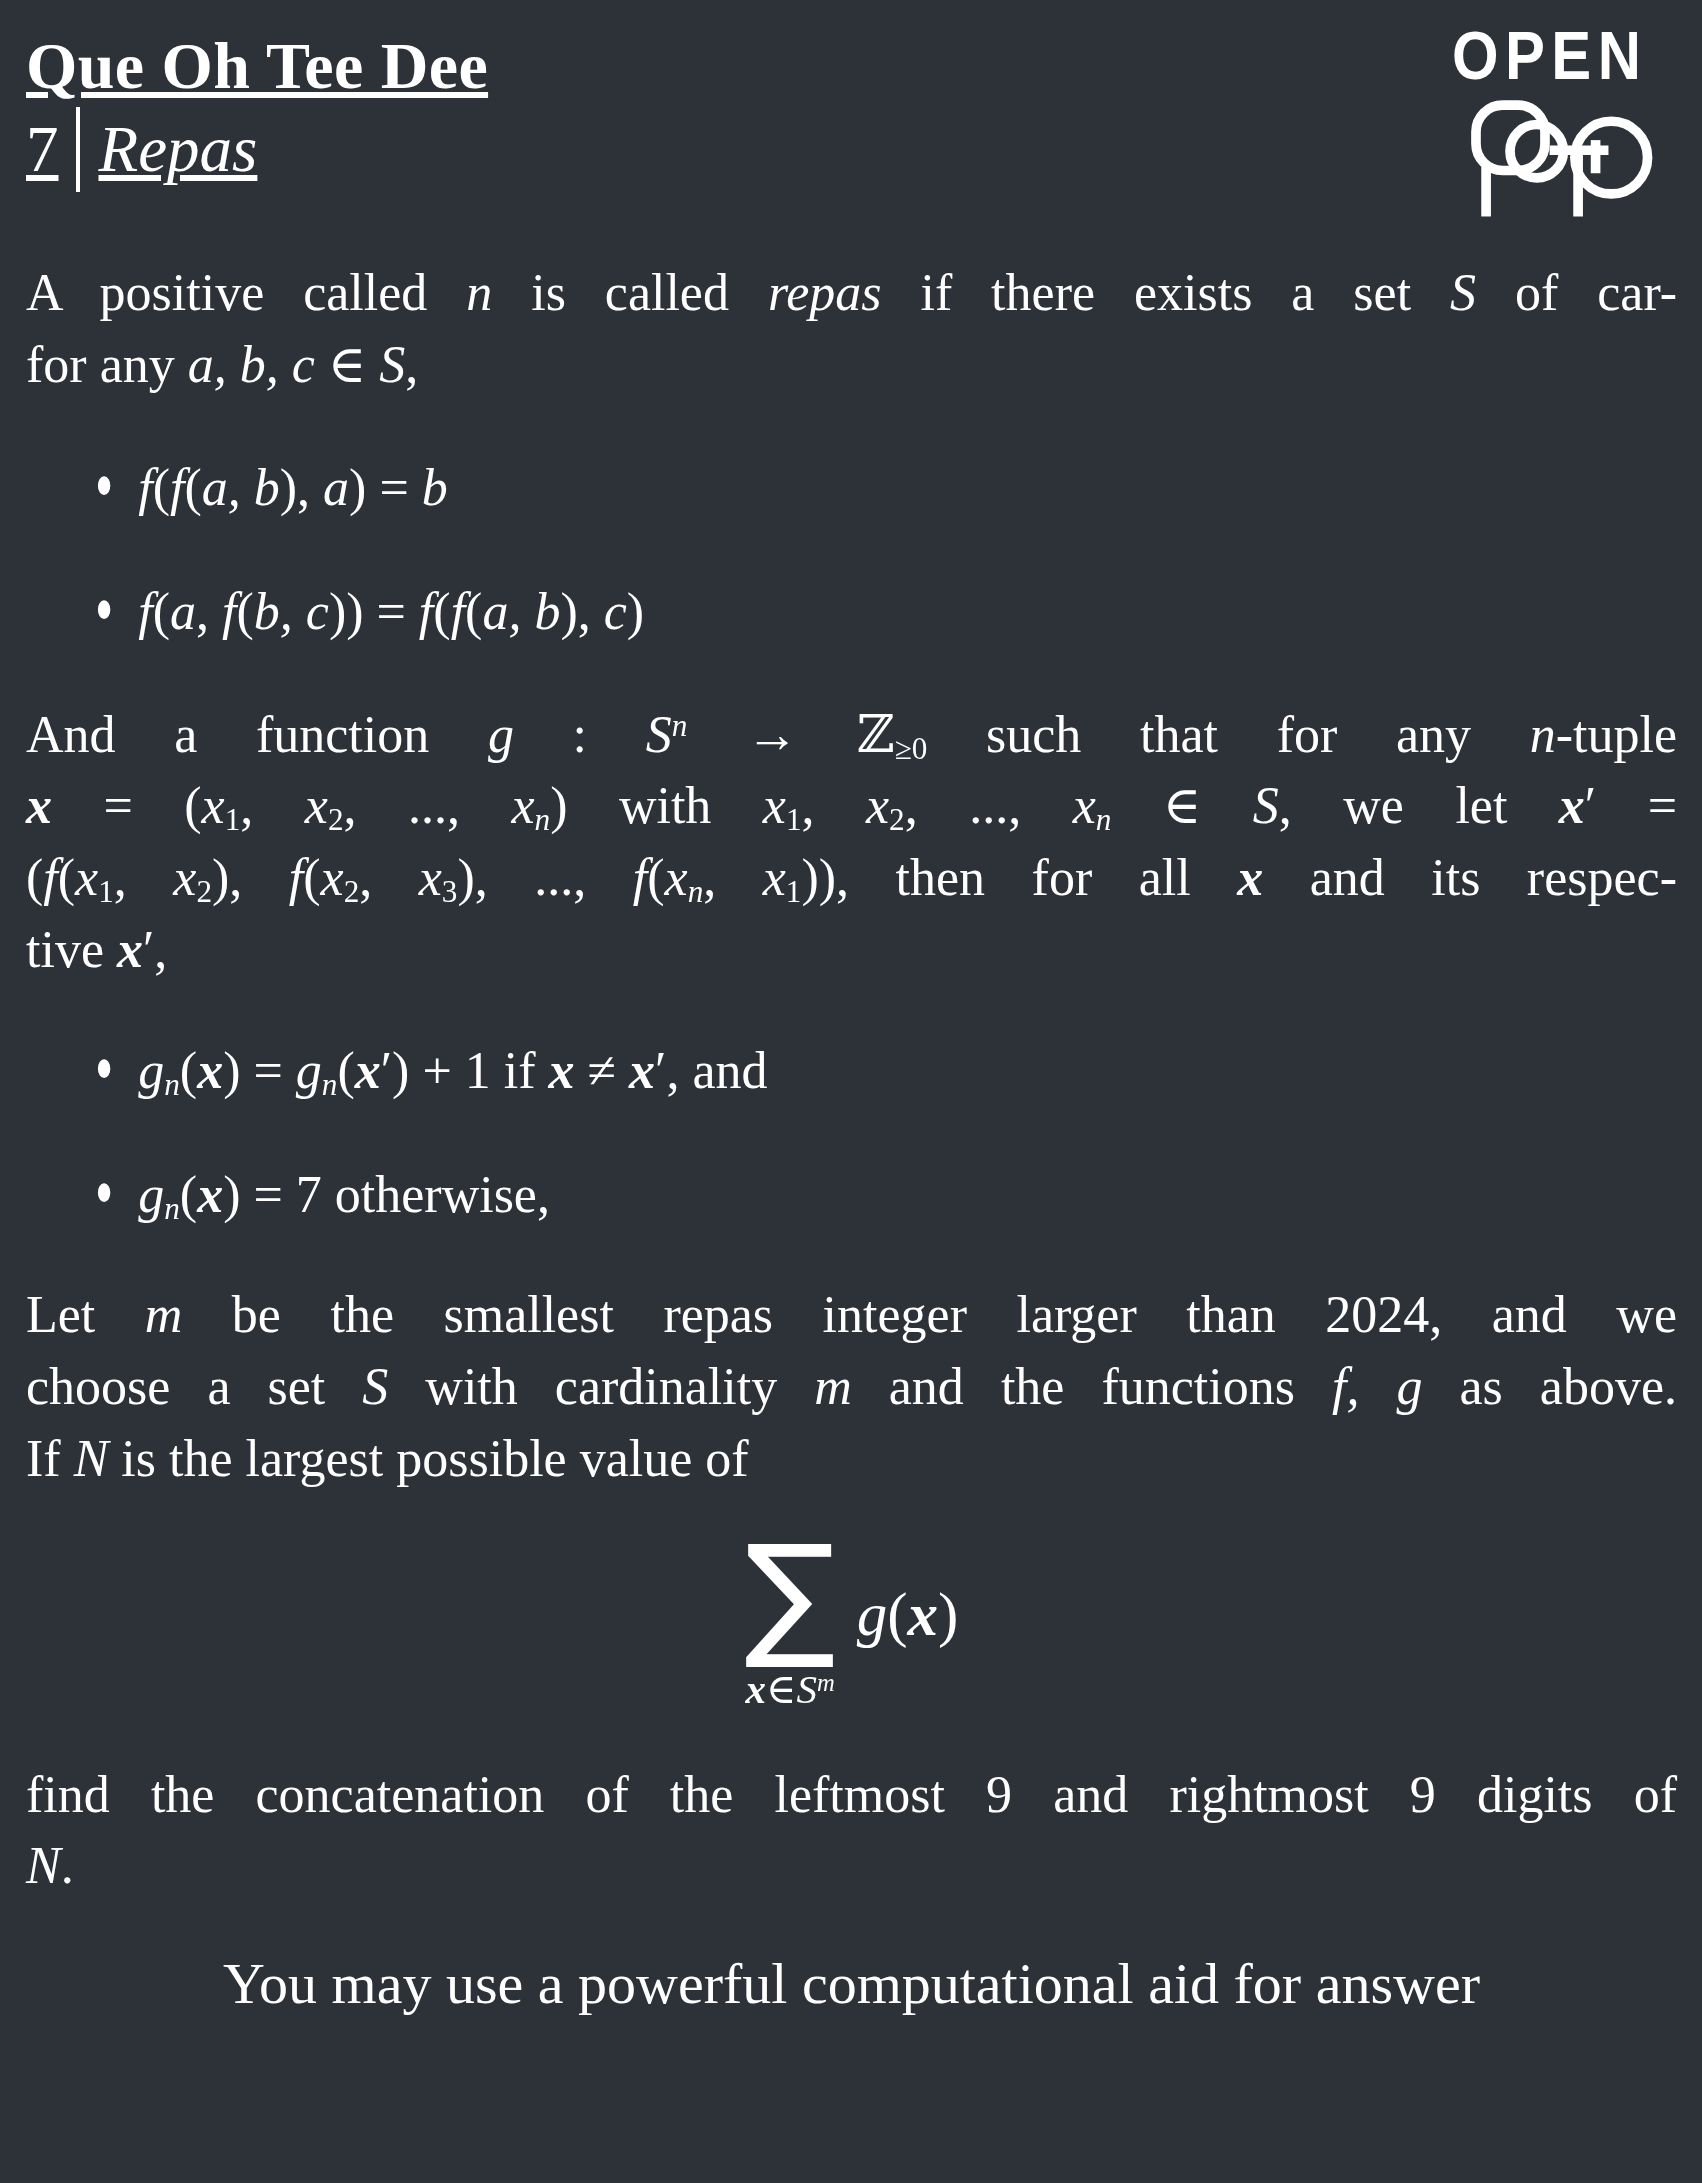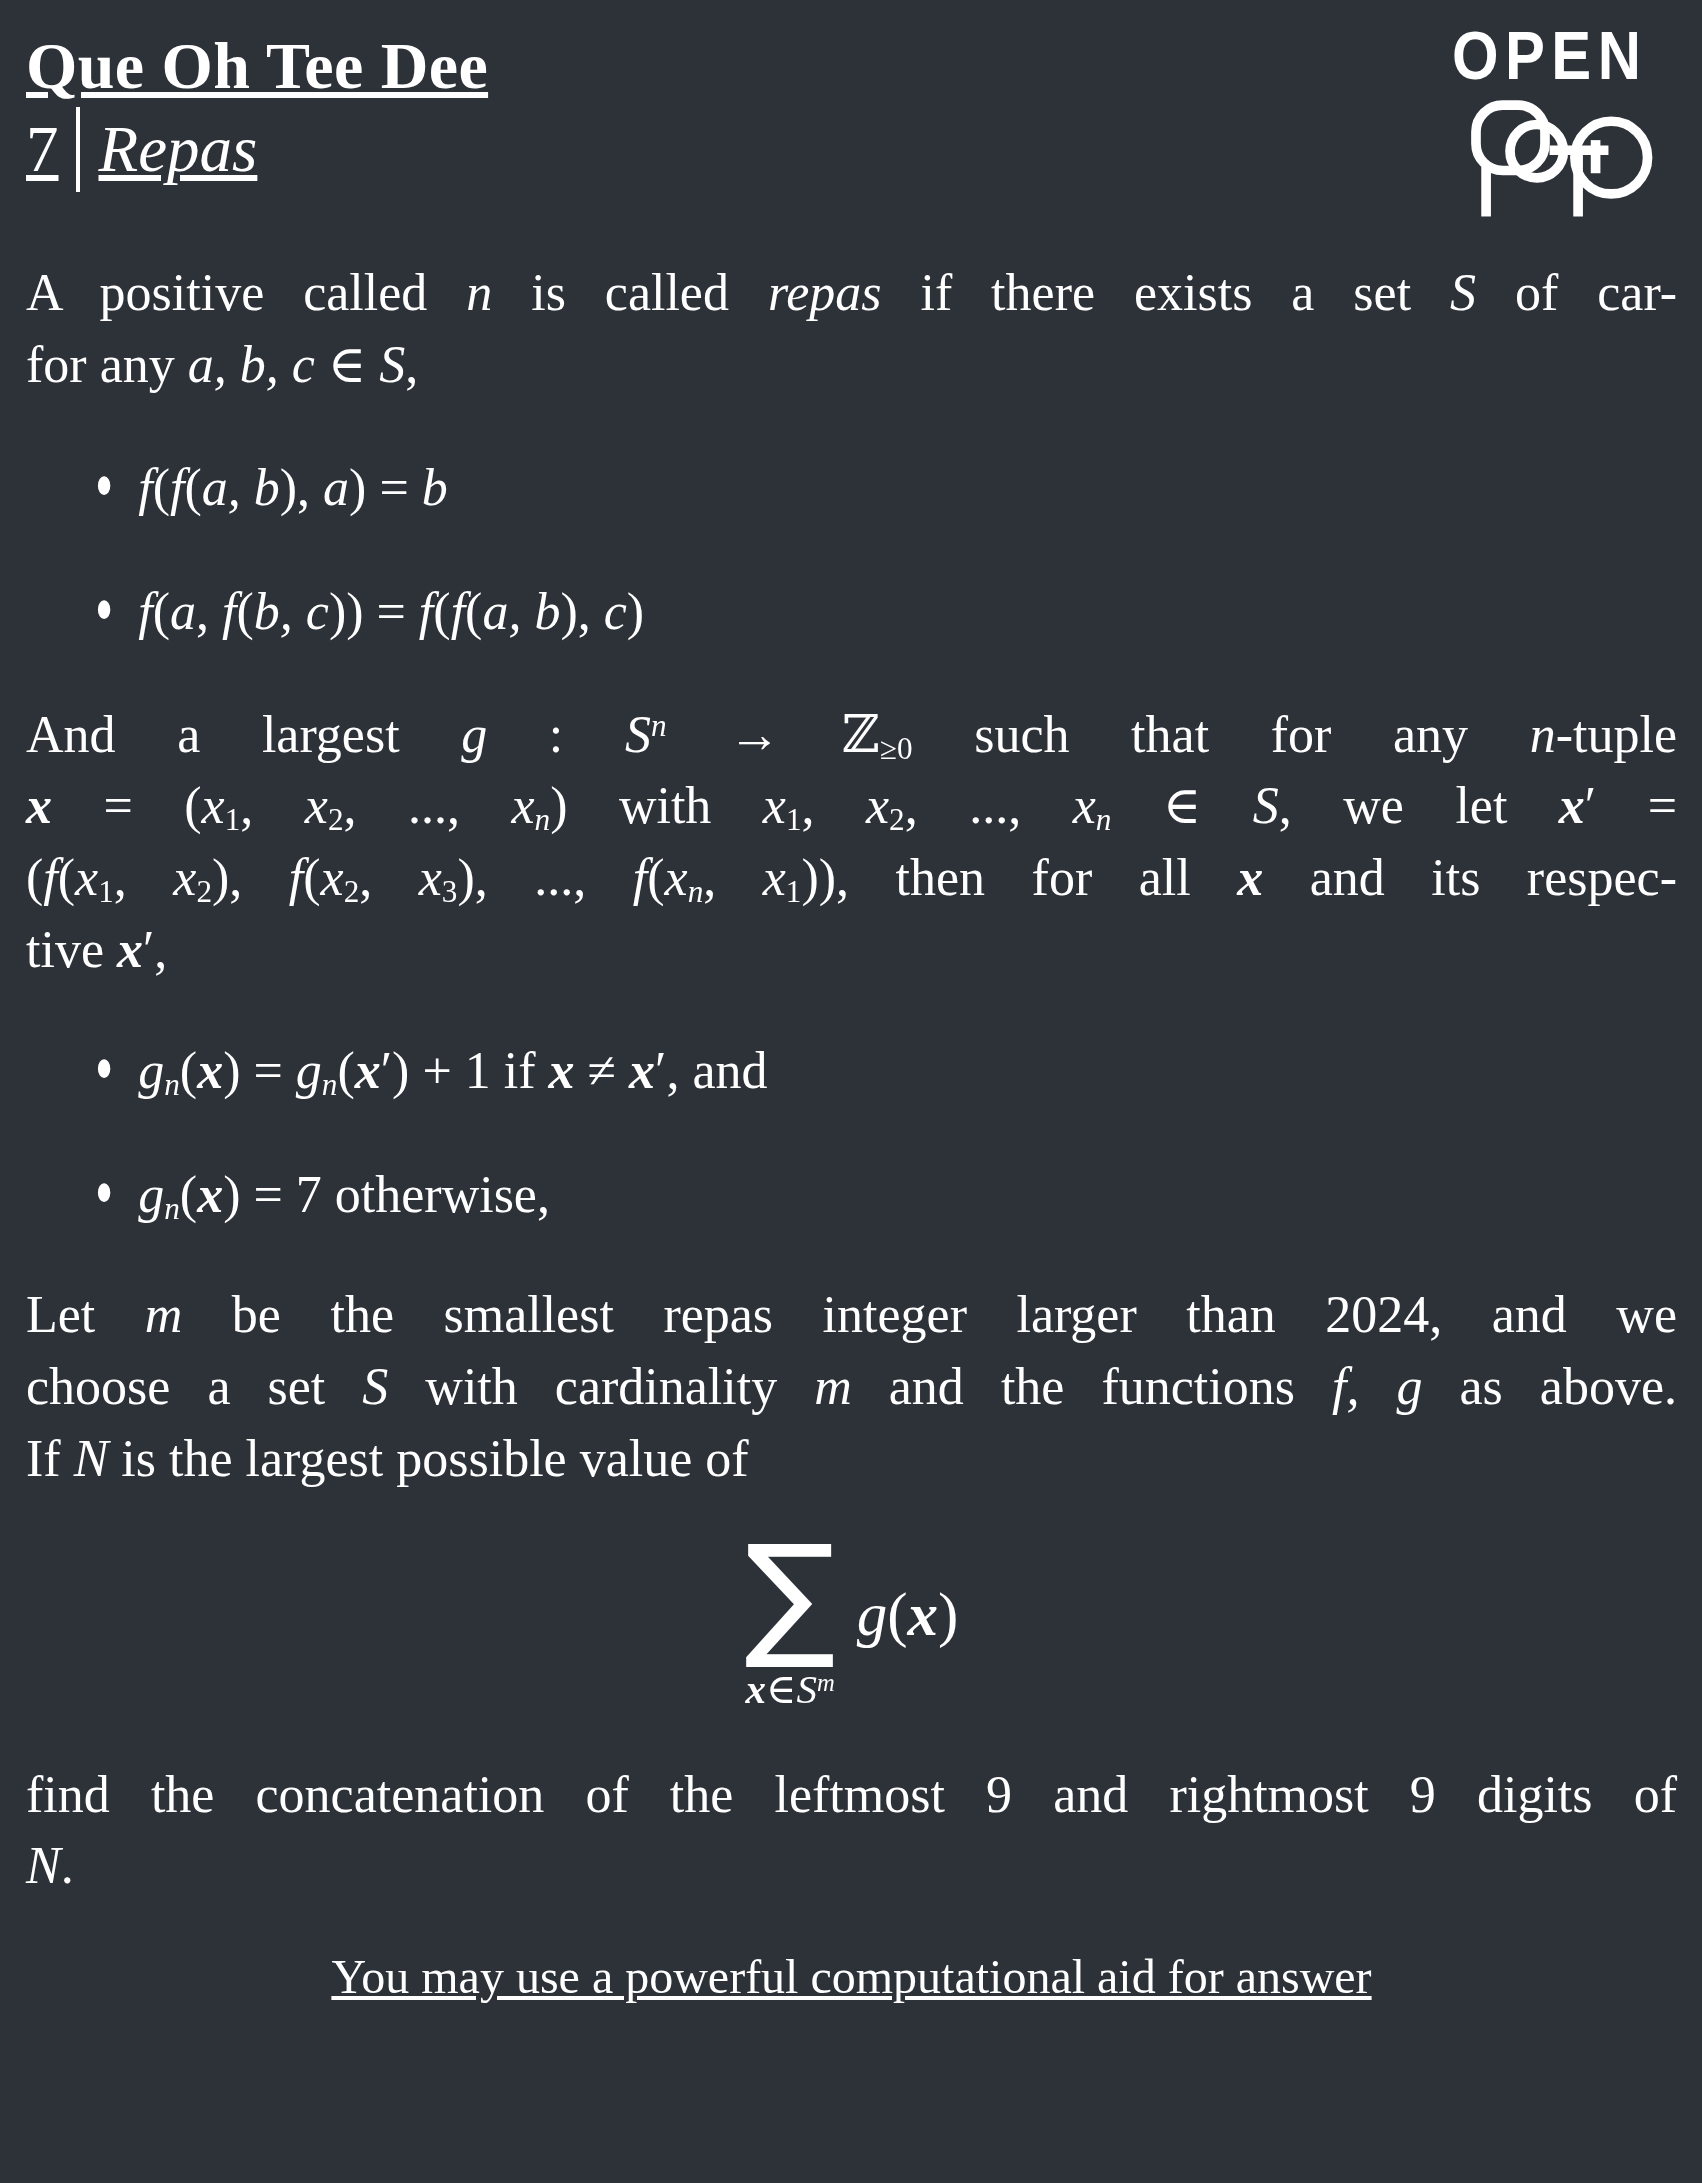--- a/index.html
+++ b/index.html
@@ -41,21 +41,21 @@
   .bullet:last-child{margin-bottom:0;}
   .dot{display:inline-block;font-size:52px;transform:scaleY(1.5);
     transform-origin:center 55%;margin-right:25px;flex:0 0 auto;}
   
   .formula{display:flex;justify-content:center;align-items:flex-start;margin-bottom:46px;}
   .sum-col{display:flex;flex-direction:column;align-items:center;}
   .sigma{font-size:135px;line-height:0.92;font-family:"DejaVu Sans",sans-serif;}
   .under{font-size:41px;margin-top:7.9px;text-align:center;}
   .expr{font-size:61px;margin:47px 0 0 21px;}
   
-  .note{font-size:48px;line-height:1.4;margin-bottom:39px;text-decoration:underline;}
+  .note{font-size:58px;line-height:1.4;margin-bottom:39px;}
   .note .line{text-align:center;}
 </style>
 </head>
 <body>
 
 <div class="page">
 
   <header class="hdr">
     <div class="title">Que Oh Tee Dee</div>
     <div class="subtitle">
@@ -88,21 +88,21 @@
       <span class="dot">•</span>
       <span class="bexpr"><span class="seg it">f</span><span class="seg rm">(</span><span class="seg it">f</span><span class="seg rm">(</span><span class="seg it">a, b</span><span class="seg rm">), </span><span class="seg it">a</span><span class="seg rm">) = </span><span class="seg it">b</span></span>
     </li>
     <li class="bullet">
       <span class="dot">•</span>
       <span class="bexpr"><span class="seg it">f</span><span class="seg rm">(</span><span class="seg it">a</span><span class="seg rm">, </span><span class="seg it">f</span><span class="seg rm">(</span><span class="seg it">b, c</span><span class="seg rm">)) = </span><span class="seg it">f</span><span class="seg rm">(</span><span class="seg it">f</span><span class="seg rm">(</span><span class="seg it">a, b</span><span class="seg rm">), </span><span class="seg it">c</span><span class="seg rm">)</span></span>
     </li>
   </ul>
 
   <section class="para p2">
-      <div class="line"><span class="seg rm">And a largest </span><span class="seg it">g</span><span class="seg rm"> : </span><span class="seg it">S</span><span class="seg it-sup">n</span><span class="seg rm"> → </span><span class="seg rm">ℤ</span><span class="seg sub">≥0</span><span class="seg rm"> such that for any </span><span class="seg it">n</span><span class="seg rm">-tuple</span></div>
+      <div class="line"><span class="seg rm">And a function </span><span class="seg it">g</span><span class="seg rm"> : </span><span class="seg it">S</span><span class="seg it-sup">n</span><span class="seg rm"> → </span><span class="seg rm">ℤ</span><span class="seg sub">≥0</span><span class="seg rm"> such that for any </span><span class="seg it">n</span><span class="seg rm">-tuple</span></div>
       <div class="line"><span class="seg bi">x</span><span class="seg rm"> = (</span><span class="seg it">x</span><span class="seg sub">1</span><span class="seg rm">, </span><span class="seg it">x</span><span class="seg sub">2</span><span class="seg rm">, ..., </span><span class="seg it">x</span><span class="seg it-sub">n</span><span class="seg rm">) with </span><span class="seg it">x</span><span class="seg sub">1</span><span class="seg rm">, </span><span class="seg it">x</span><span class="seg sub">2</span><span class="seg rm">, ..., </span><span class="seg it">x</span><span class="seg it-sub">n</span><span class="seg rm"> ∈ </span><span class="seg it">S</span><span class="seg rm">, we let </span><span class="seg bi">x</span><span class="seg rm">′</span><span class="seg rm"> =</span></div>
       <div class="line"><span class="seg rm">(</span><span class="seg it">f</span><span class="seg rm">(</span><span class="seg it">x</span><span class="seg sub">1</span><span class="seg rm">, </span><span class="seg it">x</span><span class="seg sub">2</span><span class="seg rm">), </span><span class="seg it">f</span><span class="seg rm">(</span><span class="seg it">x</span><span class="seg sub">2</span><span class="seg rm">, </span><span class="seg it">x</span><span class="seg sub">3</span><span class="seg rm">), ..., </span><span class="seg it">f</span><span class="seg rm">(</span><span class="seg it">x</span><span class="seg it-sub">n</span><span class="seg rm">, </span><span class="seg it">x</span><span class="seg sub">1</span><span class="seg rm">)), then for all </span><span class="seg bi">x</span><span class="seg rm"> and its respec-</span></div>
       <div class="line last"><span class="seg rm">tive </span><span class="seg bi">x</span><span class="seg rm">′</span><span class="seg rm">,</span></div>
     </section>
 
   <ul class="bullets blist2">
     <li class="bullet">
       <span class="dot">•</span>
       <span class="bexpr"><span class="seg it">g</span><span class="seg it-sub">n</span><span class="seg rm">(</span><span class="seg bi">x</span><span class="seg rm">) = </span><span class="seg it">g</span><span class="seg it-sub">n</span><span class="seg rm">(</span><span class="seg bi">x</span><span class="seg rm">′</span><span class="seg rm">) + 1 if </span><span class="seg bi">x</span><span class="seg rm"> ≠ </span><span class="seg bi">x</span><span class="seg rm">′</span><span class="seg rm">, and</span></span>
     </li>

